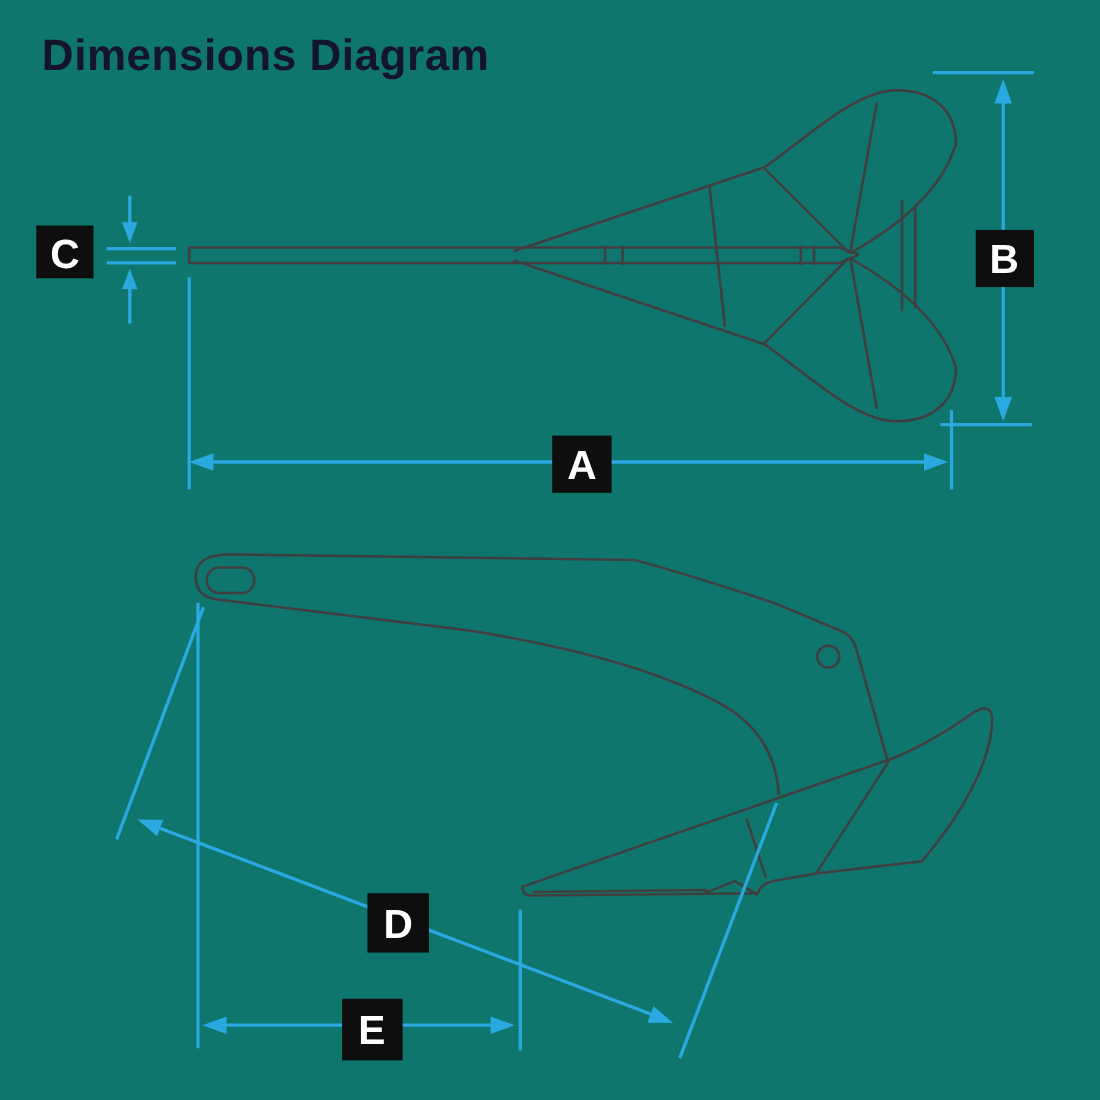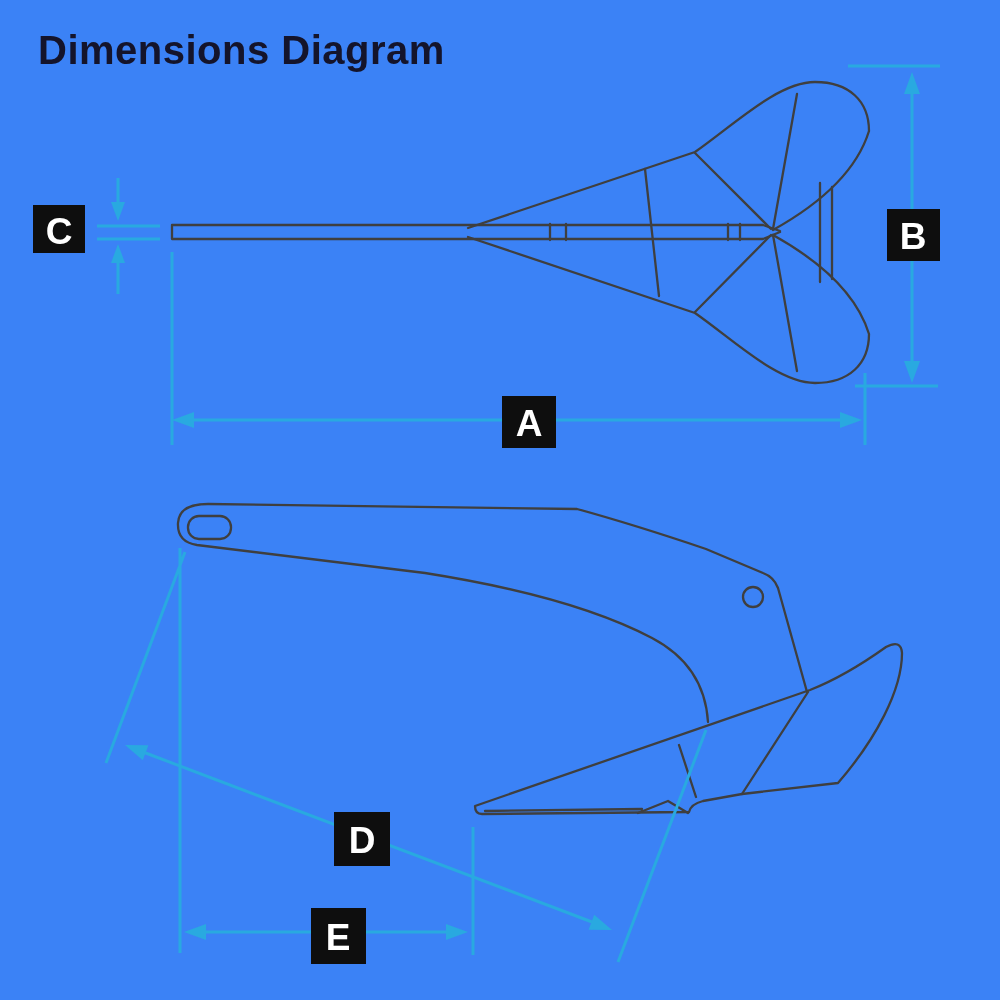--- a/index.html
+++ b/index.html
@@ -1,16 +1,16 @@
 <!DOCTYPE html>
 <html><head>
 <meta charset="utf-8">
 <style>
   html,body{margin:0;padding:0;background:#ffffff;}
-  .stage{position:relative;width:1000px;height:1000px;background:#3b82f6;overflow:hidden;
+  .stage{position:relative;width:1000px;height:1000px;background:#0f766e;overflow:hidden;
          font-family:"Liberation Sans", sans-serif;}
   svg{display:block;}
   .outline{fill:none;stroke:#3f3f3f;stroke-width:2.3;stroke-linejoin:round;stroke-linecap:round;}
   .dim{fill:none;stroke:#29a9e0;stroke-width:3;stroke-linecap:butt;}
   .dimhead{fill:#29a9e0;stroke:none;}
   .labelbox{fill:#0e0e0e;stroke:none;}
   .labeltext{fill:#ffffff;font-family:"Liberation Sans", sans-serif;font-weight:bold;font-size:37px;
              text-anchor:middle;dominant-baseline:central;}
   .titletext{fill:#14142b;font-family:"Liberation Sans", sans-serif;font-weight:bold;font-size:40px;
              letter-spacing:0.5px;}

